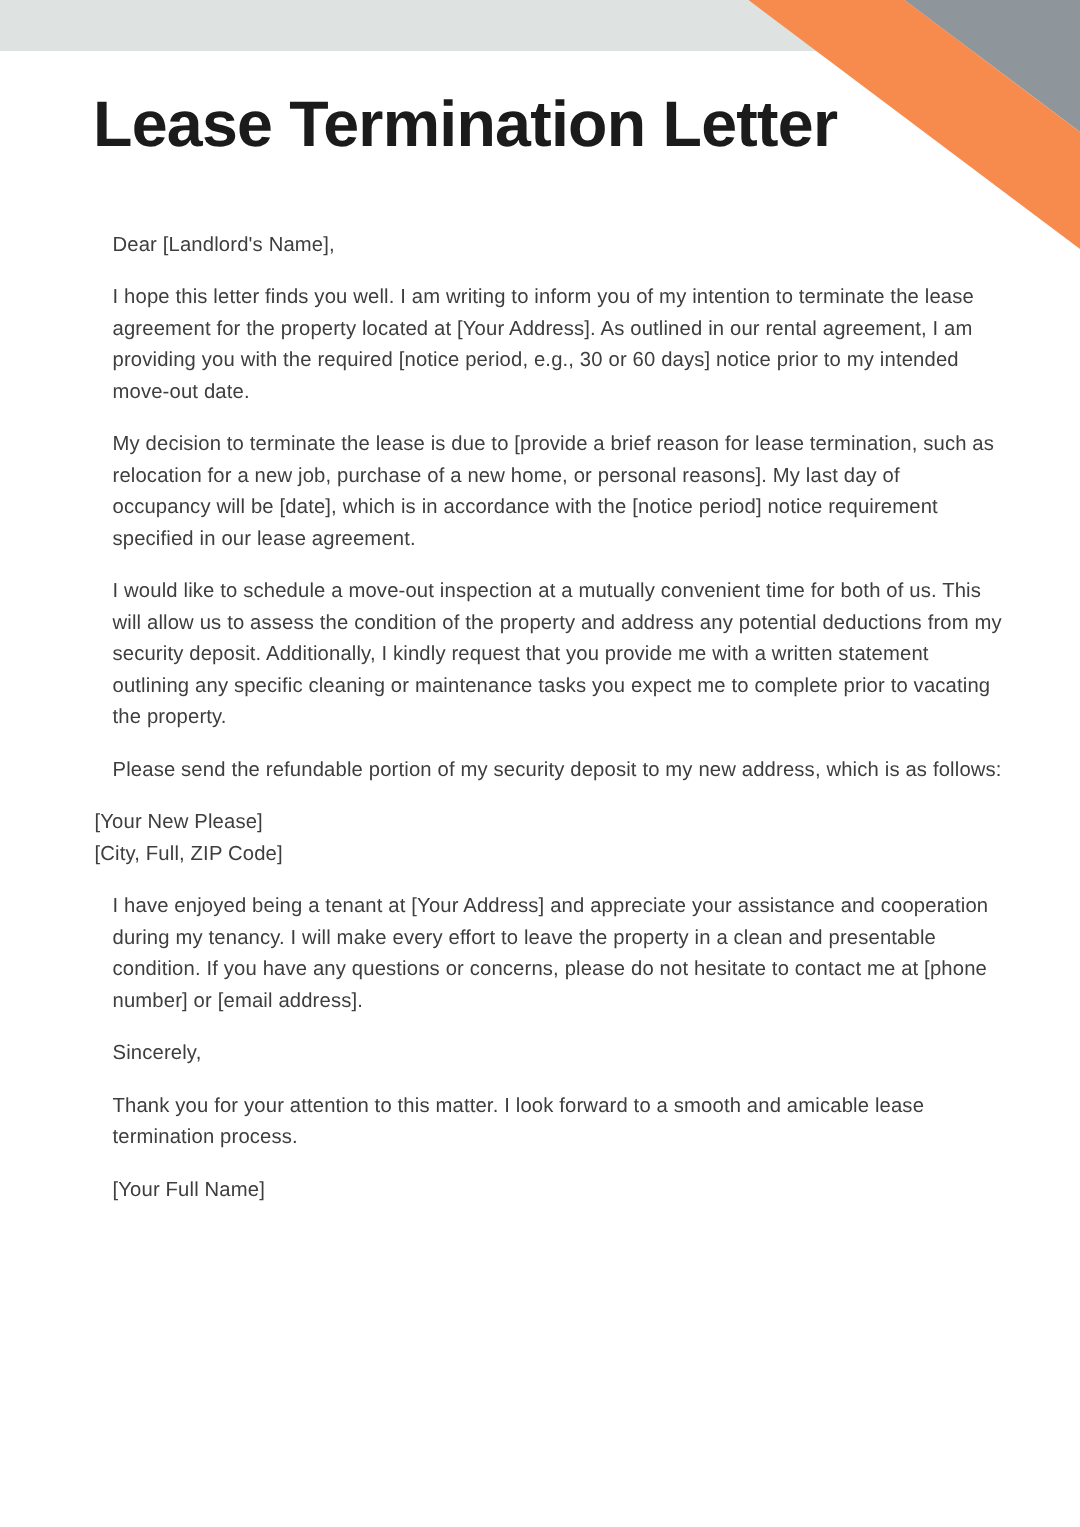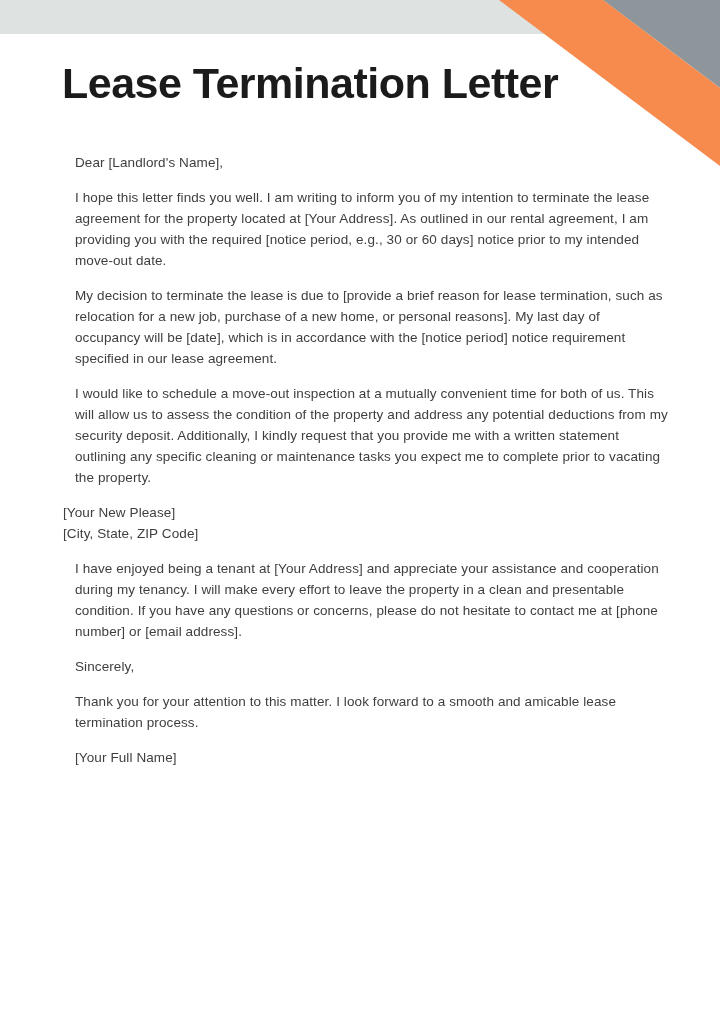--- a/index.html
+++ b/index.html
@@ -101,23 +101,24 @@
   <div class="deco bl-gray"></div>
   <div class="deco bl-orange"></div>
 
   <h1 class="title">Lease Termination Letter</h1>
 
   <div class="letter-body">
     <p>Dear [Landlord's Name],</p>
     <p>I hope this letter finds you well. I am writing to inform you of my intention to terminate the lease agreement for the property located at [Your Address]. As outlined in our rental agreement, I am providing you with the required [notice period, e.g., 30 or 60 days] notice prior to my intended move-out date.</p>
     <p>My decision to terminate the lease is due to [provide a brief reason for lease termination, such as relocation for a new job, purchase of a new home, or personal reasons]. My last day of occupancy will be [date], which is in accordance with the [notice period] notice requirement specified in our lease agreement.</p>
     <p>I would like to schedule a move-out inspection at a mutually convenient time for both of us. This will allow us to assess the condition of the property and address any potential deductions from my security deposit. Additionally, I kindly request that you provide me with a written statement outlining any specific cleaning or maintenance tasks you expect me to complete prior to vacating the property.</p>
+    <p>Please send the refundable portion of my security deposit to my new address, which is as follows:</p>
     <div class="addr-block">
       <div>[Your New Please]</div>
-      <div>[City, State, ZIP Code]</div>
+      <div>[City, Full, ZIP Code]</div>
     </div>
     <p>I have enjoyed being a tenant at [Your Address] and appreciate your assistance and cooperation during my tenancy. I will make every effort to leave the property in a clean and presentable condition. If you have any questions or concerns, please do not hesitate to contact me at [phone number] or [email address].</p>
     <p>Sincerely,</p>
     <p>Thank you for your attention to this matter. I look forward to a smooth and amicable lease termination process.</p>
     <p>[Your Full Name]</p>
   </div>
 
   <div class="footer">www.typecalendar.com</div>
 
 </div>

